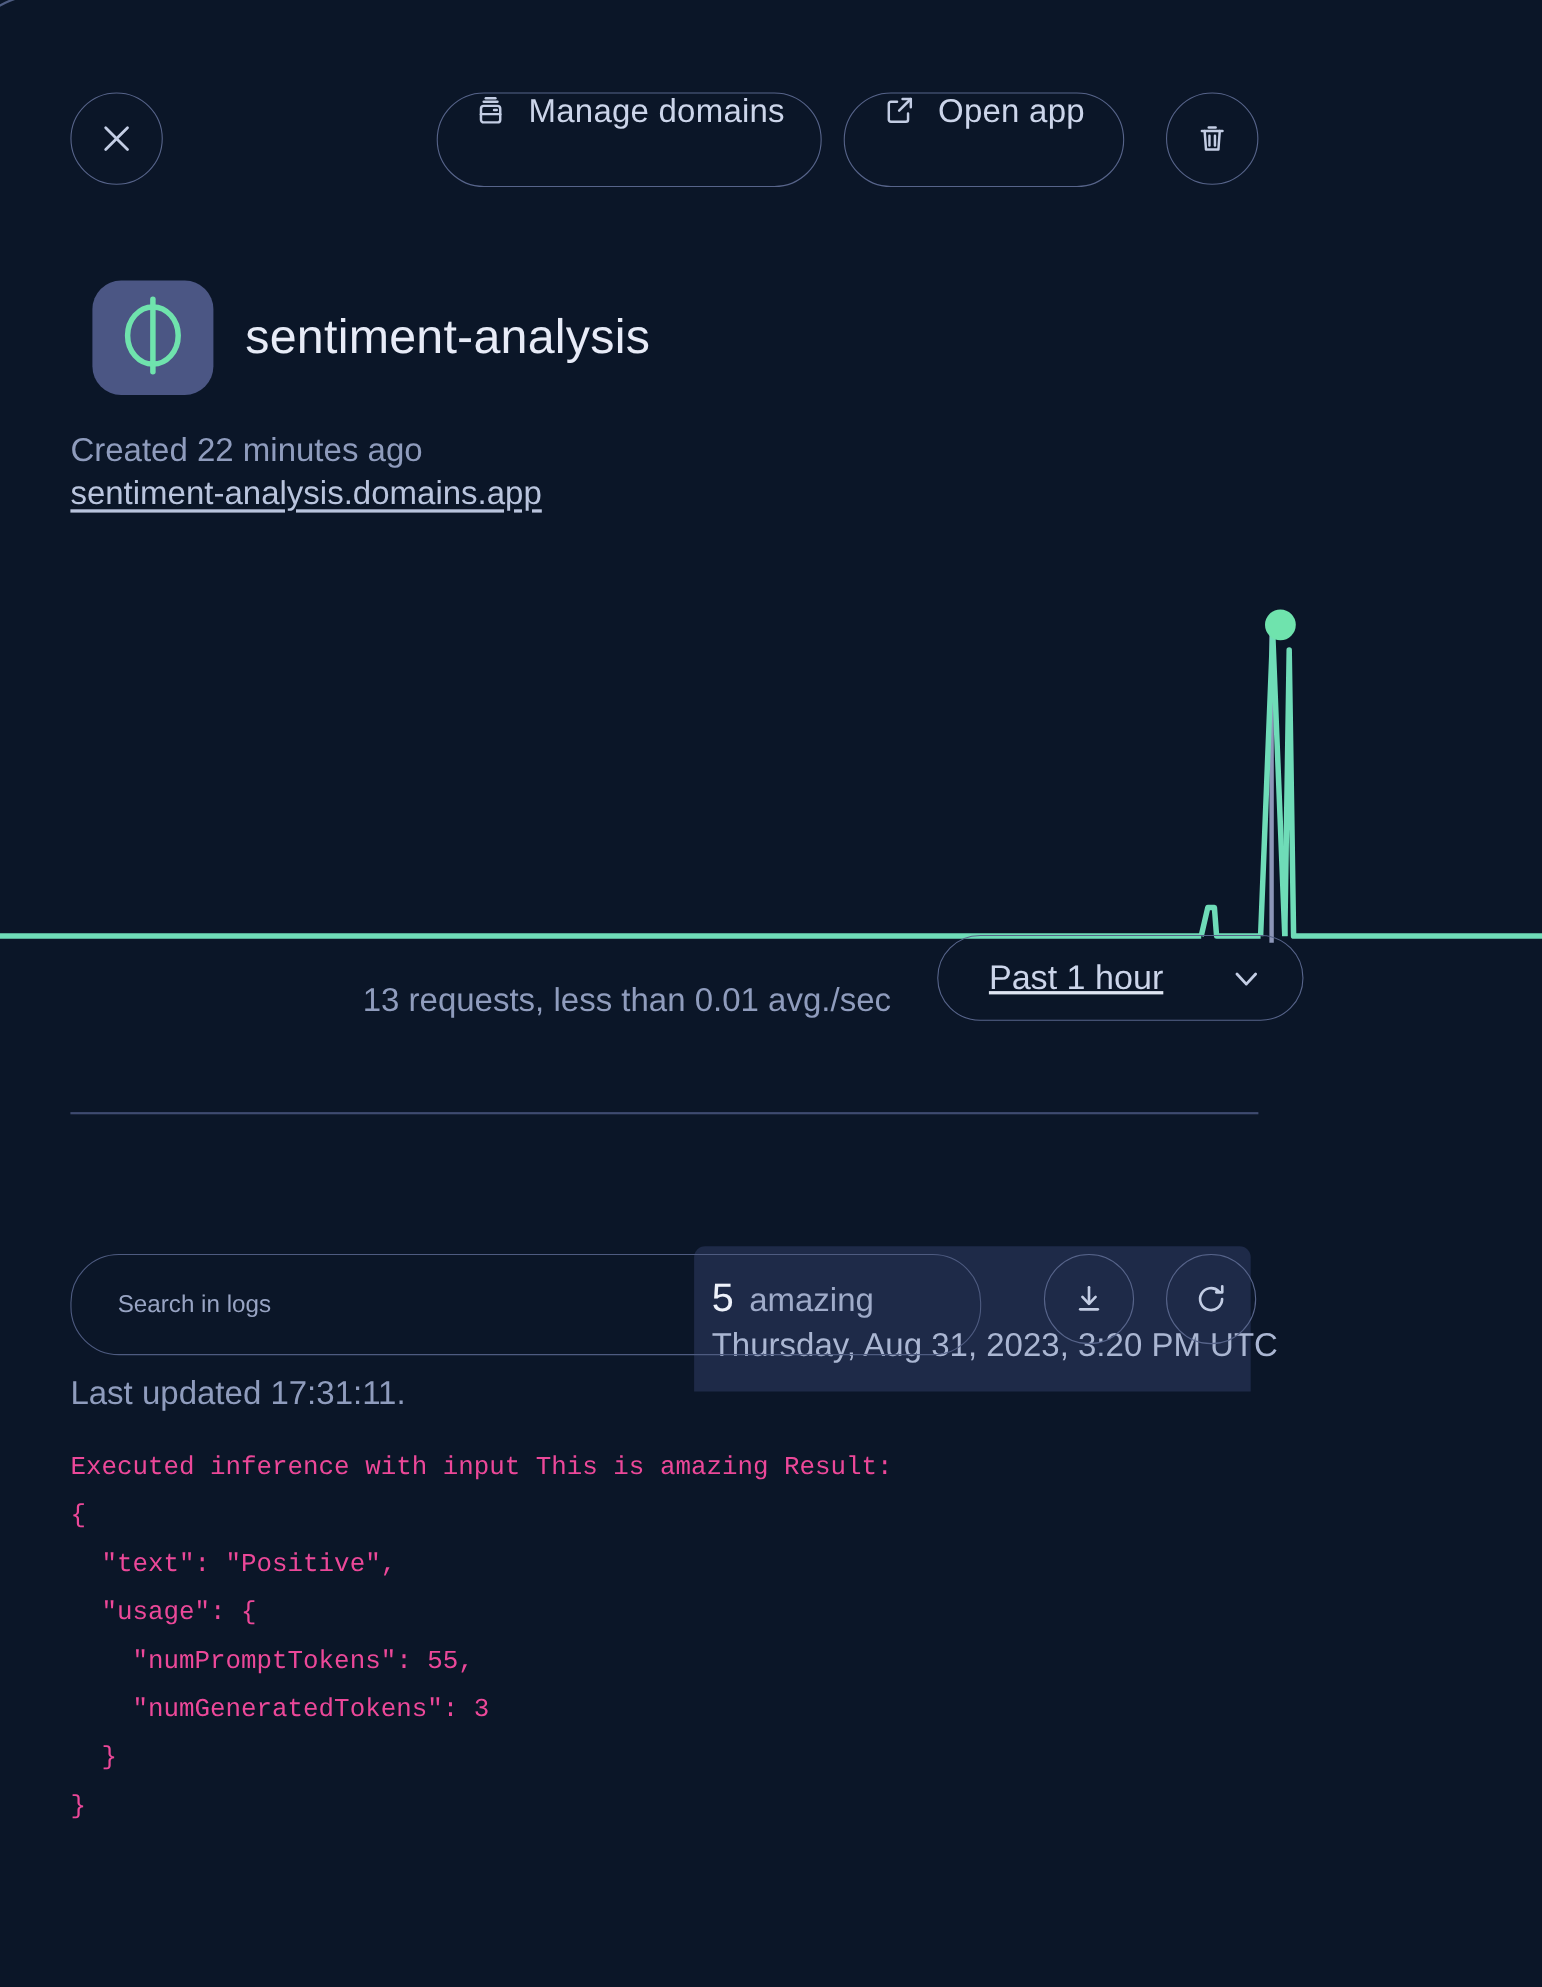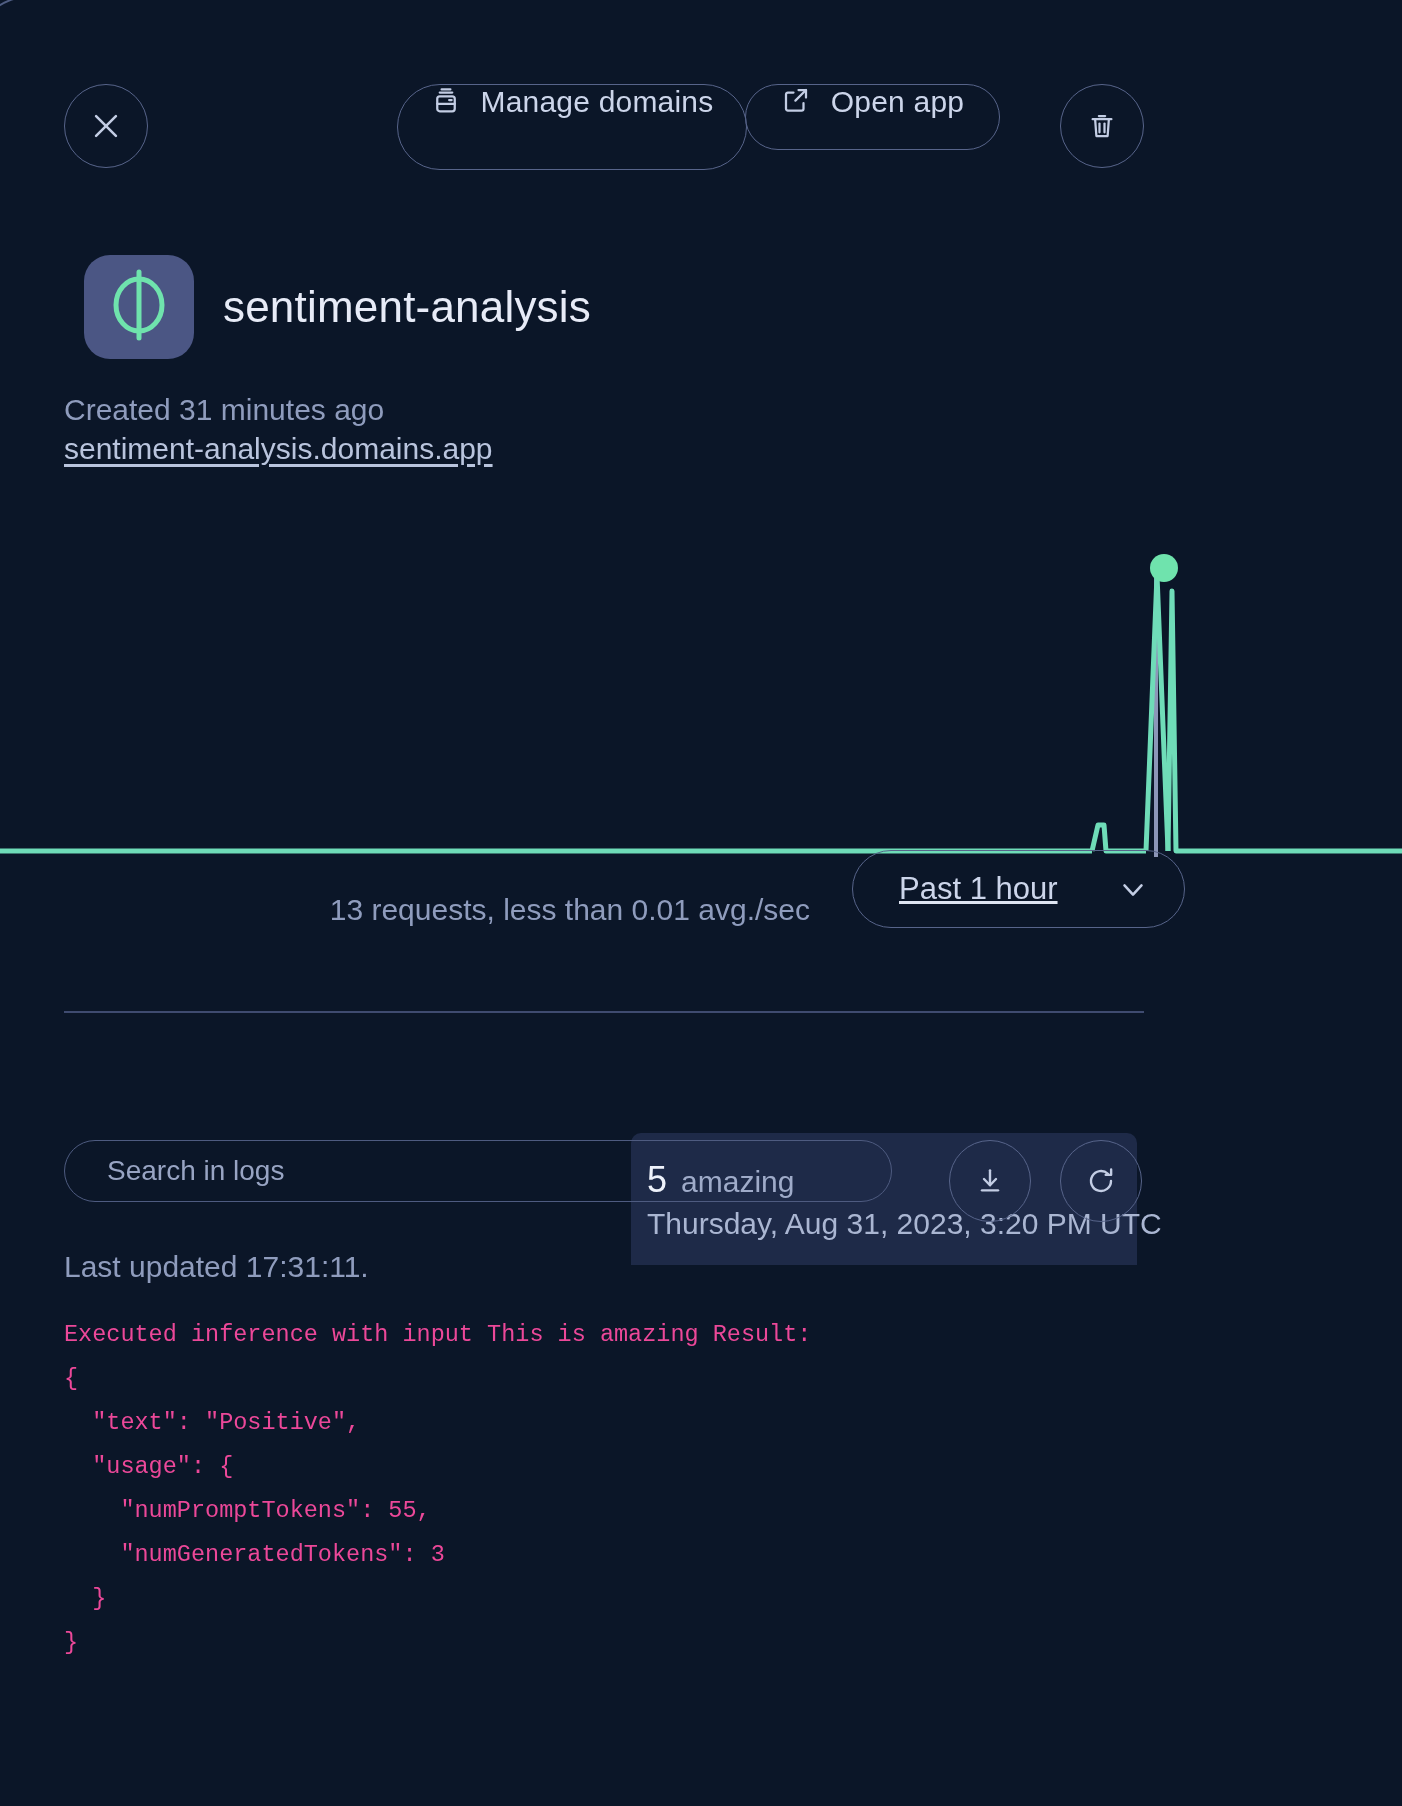--- a/index.html
+++ b/index.html
@@ -54,21 +54,21 @@
     align-items: flex-start;
     justify-content: center;
     gap: 20px;
     cursor: pointer;
     color: #c8d2e8;
     font-size: 30px;
     letter-spacing: 0.2px;
   }
   #close-btn   { left: 64px;  top: 6px;  width: 84px;  height: 84px; }
   #manage-btn  { left: 397px; top: 6px;  width: 350px; height: 86px; }
-  #openapp-btn { left: 745px; top: 6px;  width: 255px; height: 66px; }
+  #openapp-btn { left: 767px; top: 6px;  width: 255px; height: 86px; }
   #delete-btn  { left: 1060px;top: 6px;  width: 84px;  height: 84px; }
   .pill-label { color: #ccd5ea; }
 
   svg.ic { display: block; }
   svg.ic line, svg.ic path, svg.ic rect, svg.ic polyline, svg.ic circle {
     stroke: #c3cde4;
     stroke-width: 1.8;
     fill: none;
     stroke-linecap: round;
     stroke-linejoin: round;
@@ -177,27 +177,27 @@
     left: 64px; top: 1011px;
     width: 1080px; height: 1.5px;
     background: #3c4straight;
     background: #3f4b70;
   }
 
   
   #search-input {
     position: absolute;
     left: 64px; top: 1140px;
-    width: 828px; height: 62px;
+    width: 828px; height: 92px;
     border: 1.6px solid #4e5b80;
     border-radius: 44px;
     background: transparent;
     color: #c8d2e8;
     font-family: "Liberation Sans", sans-serif;
-    font-size: 28px;
+    font-size: 22px;
     padding: 0 42px;
     outline: none;
   }
   #search-input::placeholder { color: #98a4c3; }
   #download-btn { left: 949px; top: 1140px; width: 82px; height: 82px; }
   #refresh-btn  { left: 1060px; top: 1140px; width: 82px; height: 82px; }
 
   #last-updated {
     position: absolute;
     left: 64px; top: 1250px;
@@ -274,21 +274,21 @@
     <span>
       <svg width="66" height="78" viewBox="0 0 66 78">
         <ellipse cx="33" cy="39" rx="23" ry="26" fill="none" stroke="#6fe3ad" stroke-width="5"></ellipse>
         <line x1="33" y1="6" x2="33" y2="72" stroke="#6fe3ad" stroke-width="5" stroke-linecap="round"></line>
       </svg>
     </span>
   </div>
   <div id="app-title">sentiment-analysis</div>
 </div>
 
-<div id="created-text">Created 31 minutes ago</div>
+<div id="created-text">Created 22 minutes ago</div>
 <a id="app-url" href="#">sentiment-analysis.domains.app</a>
 
 <div id="chart-area">
   <svg id="chart-svg" width="1402" height="320" viewBox="0 0 1402 320">
 
     <path d="M0 306 L1092 306" stroke="#6fdcb8" stroke-width="5" fill="none"></path>
 
     <path d="M1092 306 L1098 280 L1104 280 L1106 306 L1146 306" stroke="#6fdcb8" stroke-width="5" fill="none" stroke-linejoin="round"></path>
 
     <line x1="1156" y1="30" x2="1156" y2="312" stroke="#8c96b8" stroke-width="4"></line>

